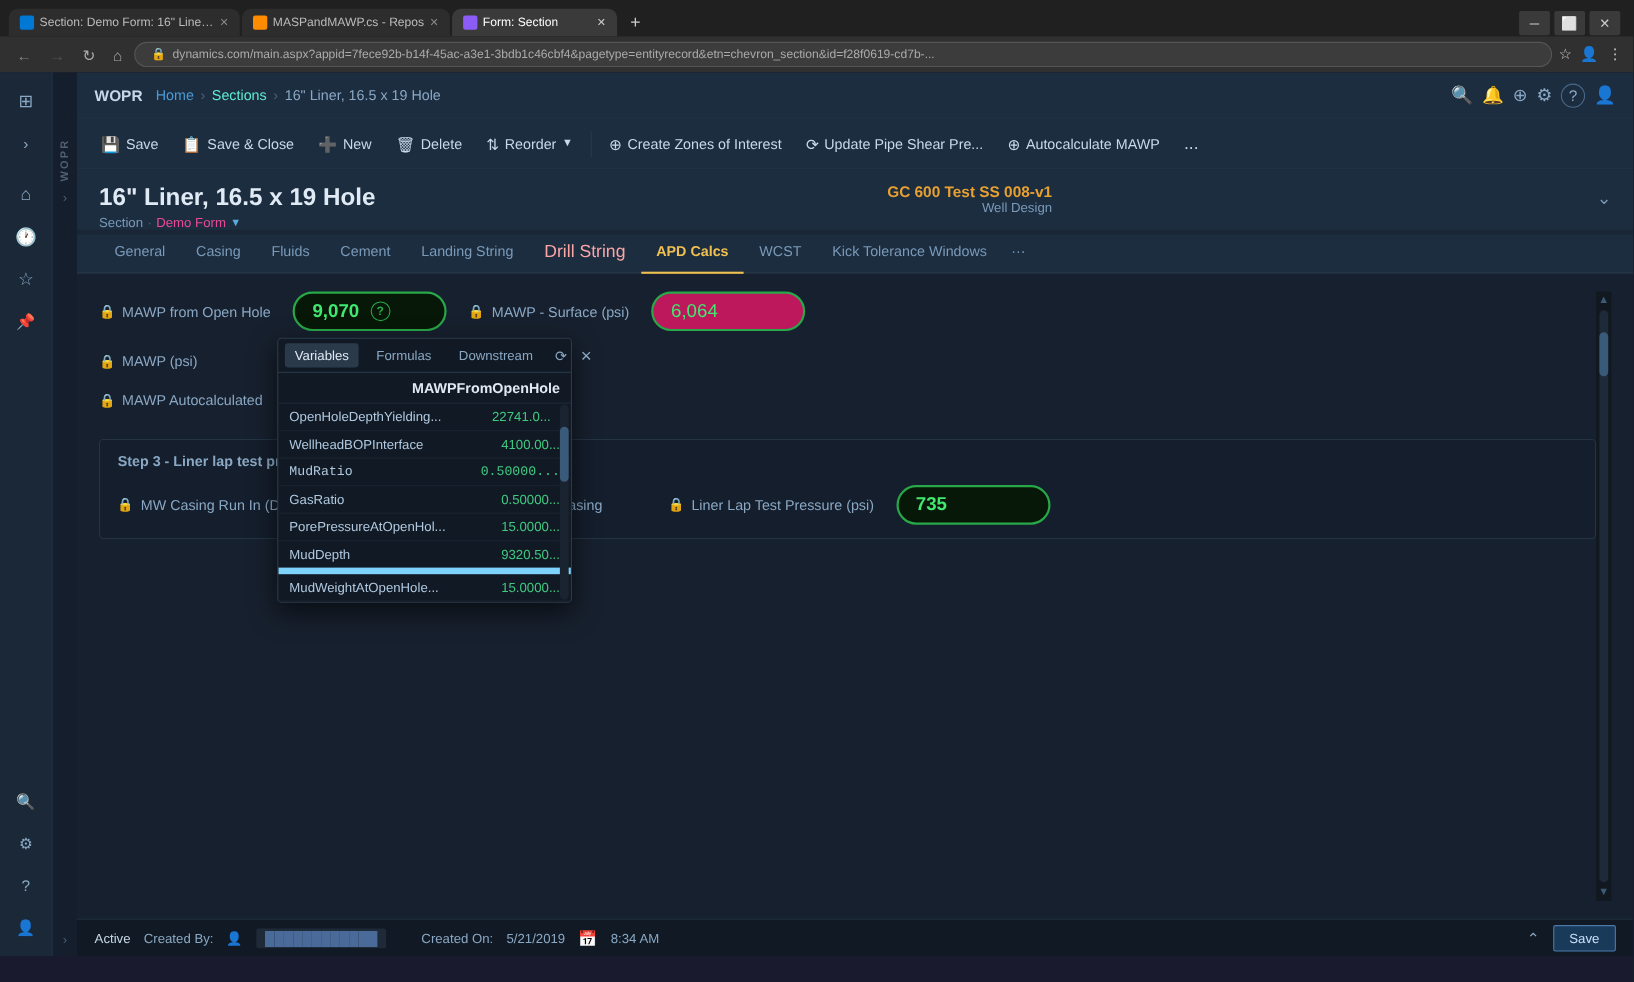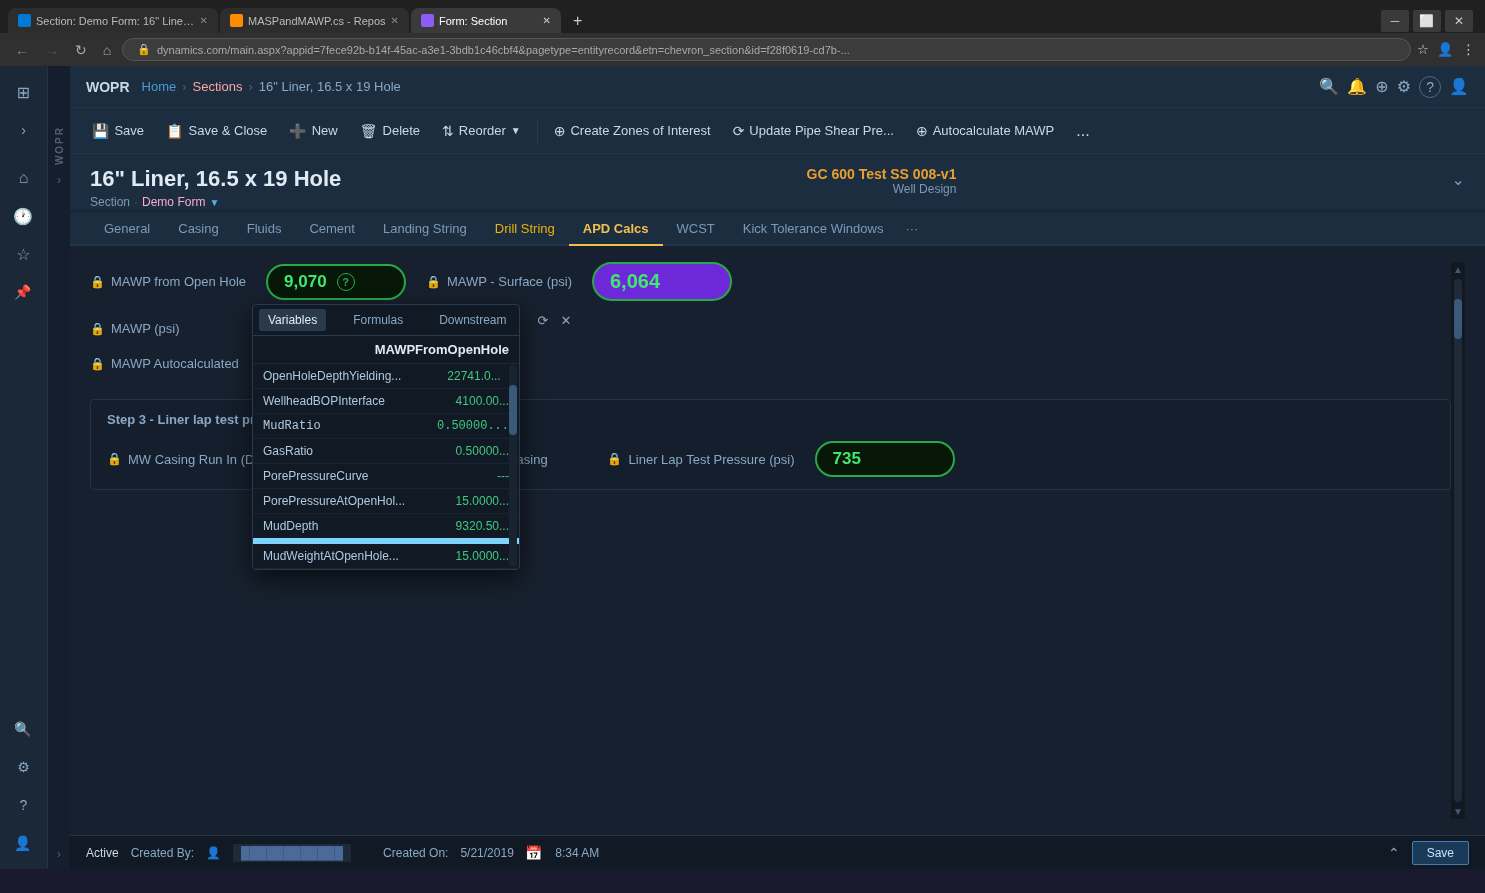--- a/index.html
+++ b/index.html
@@ -80,21 +80,21 @@
     <div style="color:#506070;font-size:12px;cursor:pointer;margin-bottom:8px;">›</div>
   </div>
 
   <div style="flex:1;display:flex;flex-direction:column;background:#1a2636;overflow:hidden;">
 
     <div style="display:flex;align-items:center;padding:0 16px;background:#1c2d40;height:42px;gap:8px;border-bottom:1px solid #243444;">
       <span style="color:#c8d8e8;font-weight:600;font-size:14px;margin-right:4px;">WOPR</span>
       <nav style="display:flex;align-items:center;gap:6px;font-size:13px;color:#8aa8c4;">
         <span style="color:#4a9ad4;cursor:pointer;">Home</span>
         <span style="color:#506070;">›</span>
-        <span style="color:#fca5a5;cursor:pointer;text-align:right;">Sections</span>
+        <span style="color:#5eead4;cursor:pointer;text-align:right;">Sections</span>
         <span style="color:#506070;">›</span>
         <span style="color:#8aa8c4;">16" Liner, 16.5 x 19 Hole</span>
       </nav>
       <div style="flex:1;"></div>
       <button style="background:transparent;border:none;color:#8aa8c4;font-size:16px;cursor:pointer;">🔍</button>
       <button style="background:transparent;border:none;color:#8aa8c4;font-size:16px;cursor:pointer;">🔔</button>
       <button style="background:transparent;border:none;color:#8aa8c4;font-size:16px;cursor:pointer;">⊕</button>
       <button style="background:transparent;border:none;color:#8aa8c4;font-size:16px;cursor:pointer;">⚙</button>
       <button style="background:transparent;border:none;color:#8aa8c4;font-size:14px;cursor:pointer;border:1px solid #4a6a8a;border-radius:50%;width:22px;height:22px;display:flex;align-items:center;justify-content:center;">?</button>
       <button style="background:transparent;border:none;color:#8aa8c4;font-size:16px;cursor:pointer;">👤</button>
@@ -140,21 +140,21 @@
       </button>
     </div>
 
     <div style="padding:12px 20px 0;background:#1c2d40;position:relative;">
       <div style="display:flex;align-items:flex-start;justify-content:space-between;">
         <div>
           <h1 style="font-size:22px;font-weight:600;color:#e0eaf4;">16" Liner, 16.5 x 19 Hole</h1>
           <div style="font-size:12px;color:#7a9ab8;margin-top:3px;display:flex;align-items:center;gap:4px;">
             <span>Section</span>
             <span style="color:#506070;">·</span>
-            <span style="color:#f9a8d4;cursor:pointer;text-align:right;">Demo Form</span>
+            <span style="color:#ec4899;cursor:pointer;text-align:right;">Demo Form</span>
             <span style="color:#5aabdc;cursor:pointer;font-size:10px;">▼</span>
           </div>
         </div>
         <div style="text-align:right;padding-right:30px;">
           <div style="color:#e8a030;font-size:14px;font-weight:600;cursor:pointer;">GC 600 Test SS 008-v1</div>
           <div style="color:#7a9ab8;font-size:12px;">Well Design</div>
         </div>
         <button style="background:transparent;border:none;color:#7a9ab8;font-size:16px;cursor:pointer;margin-top:4px;">⌄</button>
       </div>
     </div>
@@ -168,21 +168,21 @@
       </div>
       <div style="padding:8px 14px;font-size:13px;color:#7a9ab8;cursor:pointer;border-bottom:2px solid transparent;margin-bottom:-2px;">
         <span>Fluids</span>
       </div>
       <div style="padding:8px 14px;font-size:13px;color:#7a9ab8;cursor:pointer;border-bottom:2px solid transparent;margin-bottom:-2px;">
         <span>Cement</span>
       </div>
       <div style="padding:8px 14px;font-size:13px;color:#7a9ab8;cursor:pointer;border-bottom:2px solid transparent;margin-bottom:-2px;">
         <span>Landing String</span>
       </div>
-      <div style="padding:8px 14px;font-size:13px;color:#eab308;cursor:pointer;border-bottom:2px solid transparent;margin-bottom:-2px;">
+      <div style="padding:8px 14px;font-size:16px;color:#fca5a5;cursor:pointer;border-bottom:2px solid transparent;margin-bottom:-2px;">
         <span>Drill String</span>
       </div>
       <div style="padding:8px 14px;font-size:13px;color:#f0c050;cursor:pointer;border-bottom:2px solid #f0c050;margin-bottom:-2px;font-weight:600;">
         <span>APD Calcs</span>
       </div>
       <div style="padding:8px 14px;font-size:13px;color:#7a9ab8;cursor:pointer;border-bottom:2px solid transparent;margin-bottom:-2px;">
         <span>WCST</span>
       </div>
       <div style="padding:8px 14px;font-size:13px;color:#7a9ab8;cursor:pointer;border-bottom:2px solid transparent;margin-bottom:-2px;">
         <span>Kick Tolerance Windows</span>
@@ -204,21 +204,21 @@
           <div style="background:#081808;border:2px solid #28a848;border-radius:20px;padding:6px 16px;color:#40e870;font-size:17px;font-weight:700;min-width:140px;display:inline-flex;align-items:center;gap:10px;cursor:pointer;">
             <span>9,070</span>
             <span style="color:#28a848;font-size:13px;cursor:pointer;border:1px solid #28a848;border-radius:50%;width:18px;height:18px;display:flex;align-items:center;justify-content:center;font-size:11px;">?</span>
           </div>
 
           <div style="display:flex;align-items:center;gap:6px;color:#8aa8c4;font-size:13px;">
             <span style="font-size:12px;color:#607080;">🔒</span>
             <span>MAWP - Surface (psi)</span>
           </div>
 
-          <div style="background:#6d28d9;border:2px solid #28a848;border-radius:20px;padding:6px 16px;color:#40e870;font-size:20px;font-weight:700;min-width:140px;cursor:pointer;">
+          <div style="background:#be185d;border:2px solid #28a848;border-radius:20px;padding:6px 16px;color:#40e870;font-size:17px;font-weight:400;min-width:140px;cursor:pointer;">
             <span>6,064</span>
           </div>
         </div>
 
         <div style="display:flex;align-items:center;gap:20px;margin-bottom:20px;">
           <div style="display:flex;align-items:center;gap:6px;color:#8aa8c4;font-size:13px;min-width:155px;">
             <span style="font-size:12px;color:#607080;">🔒</span>
             <span>MAWP (psi)</span>
           </div>
         </div>
@@ -253,21 +253,21 @@
               <span>Liner Lap Test Pressure (psi)</span>
             </div>
             <div style="background:#081808;border:2px solid #28a848;border-radius:20px;padding:6px 16px;color:#40e870;font-size:17px;font-weight:700;min-width:140px;cursor:pointer;">
               <span>735</span>
             </div>
           </div>
         </div>
 
         <div style="position:absolute;top:42px;left:162px;width:268px;background:#111a24;border:1px solid #2a3a4a;border-radius:4px;z-index:100;box-shadow:0 8px 24px rgba(0,0,0,0.6);">
 
-          <div style="display:flex;align-items:center;padding:4px 6px;border-bottom:1px solid #2a3a4a;gap:18px;">
+          <div style="display:flex;align-items:center;padding:4px 6px;border-bottom:1px solid #2a3a4a;gap:7px;">
             <div style="padding:4px 9px;font-size:12px;border-radius:3px;cursor:pointer;color:#e0eaf4;background:#2a3a4a;">
               <span>Variables</span>
             </div>
             <div style="padding:4px 9px;font-size:12px;border-radius:3px;cursor:pointer;color:#8aa8c4;">
               <span>Formulas</span>
             </div>
             <div style="padding:4px 9px;font-size:12px;border-radius:3px;cursor:pointer;color:#8aa8c4;">
               <span>Downstream</span>
             </div>
             <div style="margin-left:auto;display:flex;gap:4px;">
@@ -294,24 +294,20 @@
             <div style="display:flex;align-items:center;padding:5px 10px;border-bottom:1px solid #1a2430;cursor:pointer;font-family:Liberation Mono, monospace;">
               <span style="flex:1;font-size:12px;color:#b0c8e0;overflow:hidden;text-overflow:ellipsis;white-space:nowrap;">MudRatio</span>
               <span style="font-size:12px;color:#40c880;margin-left:8px;min-width:70px;text-align:right;">0.50000...</span>
             </div>
 
             <div style="display:flex;align-items:center;padding:5px 10px;border-bottom:1px solid #1a2430;cursor:pointer;">
               <span style="flex:1;font-size:12px;color:#b0c8e0;overflow:hidden;text-overflow:ellipsis;white-space:nowrap;">GasRatio</span>
               <span style="font-size:12px;color:#40c880;margin-left:8px;min-width:70px;text-align:right;">0.50000...</span>
             </div>
 
-            <div style="display:flex;align-items:center;padding:5px 10px;border-bottom:1px solid #1a2430;cursor:pointer;">
-              <span style="flex:1;font-size:12px;color:#b0c8e0;overflow:hidden;text-overflow:ellipsis;white-space:nowrap;">PorePressureCurve</span>
-              <span style="font-size:12px;color:#40c880;margin-left:8px;min-width:70px;text-align:right;">---</span>
-            </div>
 
             <div style="display:flex;align-items:center;padding:5px 10px;border-bottom:1px solid #1a2430;cursor:pointer;">
               <span style="flex:1;font-size:12px;color:#b0c8e0;overflow:hidden;text-overflow:ellipsis;white-space:nowrap;">PorePressureAtOpenHol...</span>
               <span style="font-size:12px;color:#40c880;margin-left:8px;min-width:70px;text-align:right;">15.0000...</span>
             </div>
 
             <div style="display:flex;align-items:center;padding:5px 10px;border-bottom:6px solid #7dd3fc;cursor:pointer;">
               <span style="flex:1;font-size:12px;color:#b0c8e0;overflow:hidden;text-overflow:ellipsis;white-space:nowrap;">MudDepth</span>
               <span style="font-size:12px;color:#40c880;margin-left:8px;min-width:70px;text-align:right;">9320.50...</span>
             </div>

